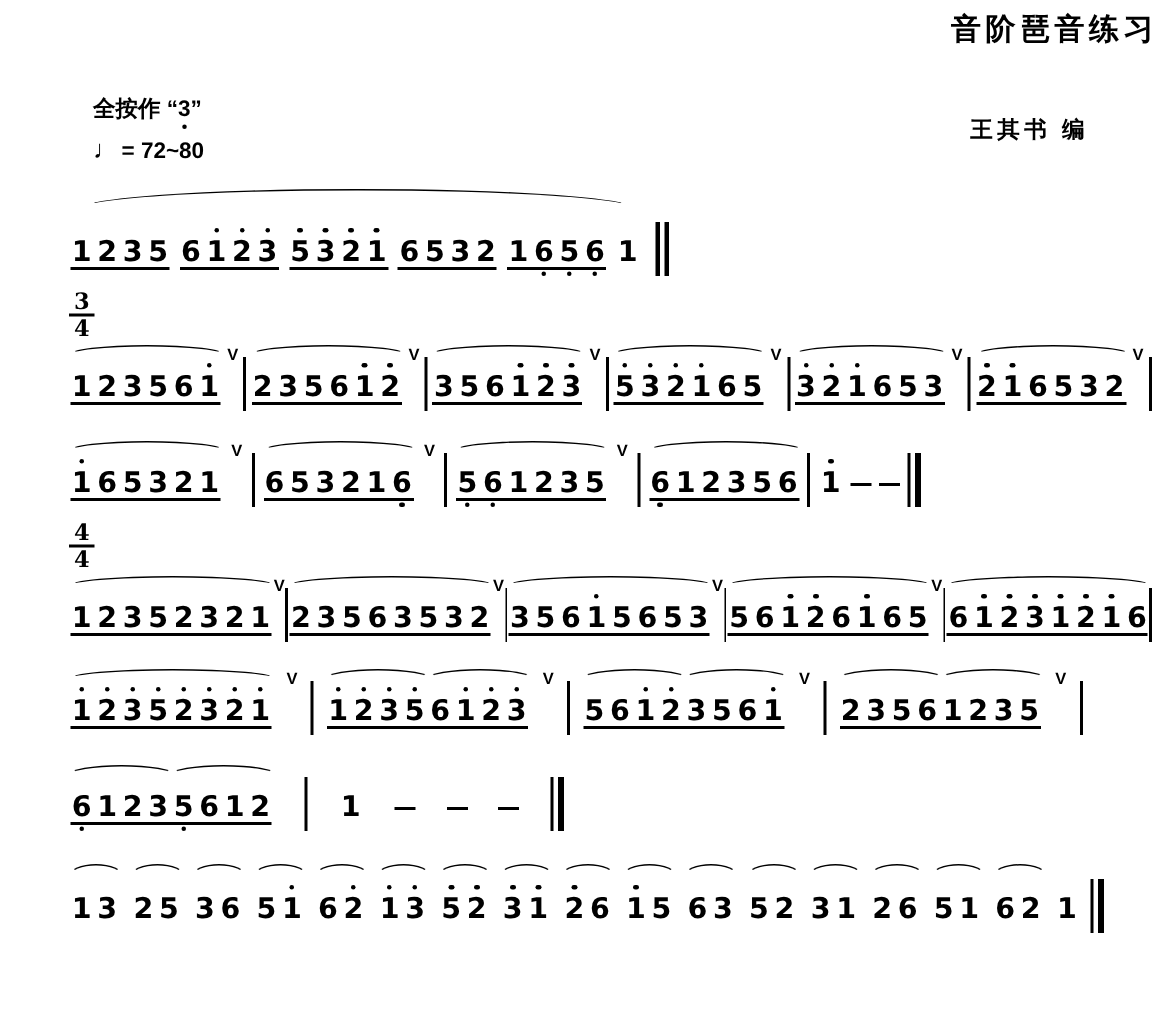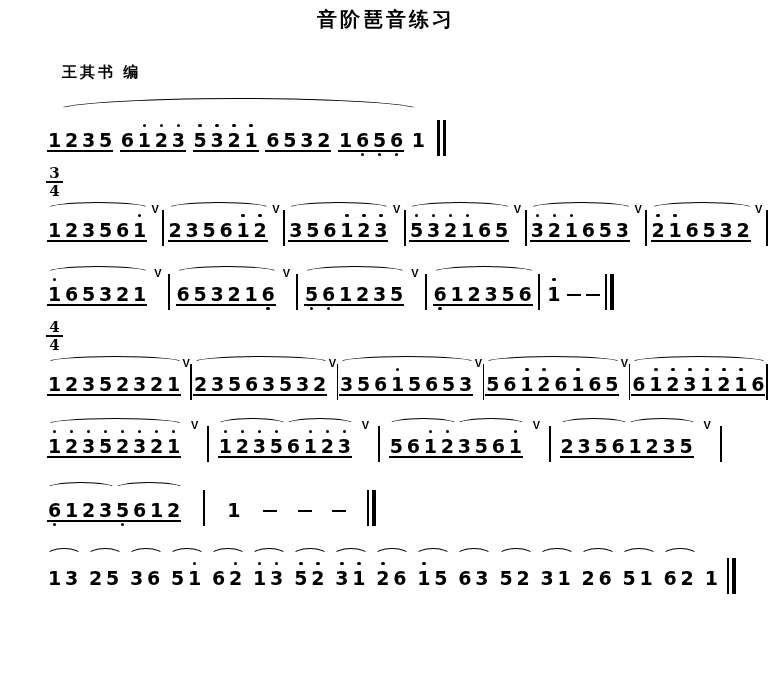--- a/index.html
+++ b/index.html
@@ -1,19 +1,19 @@
 <!DOCTYPE html>
 <html><head>
 <meta charset="utf-8">
 <style>
   html,body{margin:0;padding:0;background:#fff;}
   .page{position:relative;width:772px;height:678px;background:#ffffff;overflow:hidden;
         font-family:"Liberation Sans",sans-serif;color:#000;}
   h1{font-size:30px;font-weight:700;text-align:center;margin:24px 0 0;letter-spacing:4px;}
-  .subtitle{font-size:20px;font-weight:700;text-align:center;margin-top:6px;letter-spacing:3px;}
+  .subtitle{font-size:20px;font-weight:700;text-align:right;margin-top:6px;letter-spacing:3px;}
   .meta{display:flex;justify-content:space-between;align-items:center;padding:0 46px 0 62px;margin-top:30px;}
   .keysig{font-size:15px;font-weight:700;}
   .kn{position:relative;display:inline-block;font-weight:700;}
   .kdot{position:absolute;left:50%;transform:translateX(-50%);bottom:-5px;width:3px;height:3px;border-radius:50%;background:#000;}
   .tempo{font-size:15px;font-weight:600;margin-top:8px;}
   .tnote{font-size:17px;font-weight:700;margin-right:2px;}
   .composer{font-size:15px;font-weight:700;letter-spacing:3px;}
 
   #score{padding-left:46px;}
   .line{display:flex;justify-content:space-between;align-items:flex-end;position:relative;}
@@ -51,20 +51,29 @@
            font-size:15px;line-height:14px;font-family:"DejaVu Serif",serif;}
   .tsl{height:2px;background:#000;margin:1px 0;}
 </style>
 </head>
 <body>
 
 <div class="page">
   <div class="subtitle">音阶琶音练习</div>
 
   <div class="meta">
+    <div class="meta-left">
+      <div class="keysig">
+        <span>全按作</span>
+        <span>“</span><span class="kn"><span>3</span><span class="kdot"></span></span><span>”</span>
+      </div>
+      <div class="tempo">
+        <span class="tnote">♩</span><span>= 72~80</span>
+      </div>
+    </div>
     <div class="composer">王其书 编</div>
   </div>
 
   <div id="score">
       <div class="line line-0">
         <div class="fsw">
           <div class="linearc"></div>
           <div class="g">
             <div class="nt">
               <div class="da"></div>

